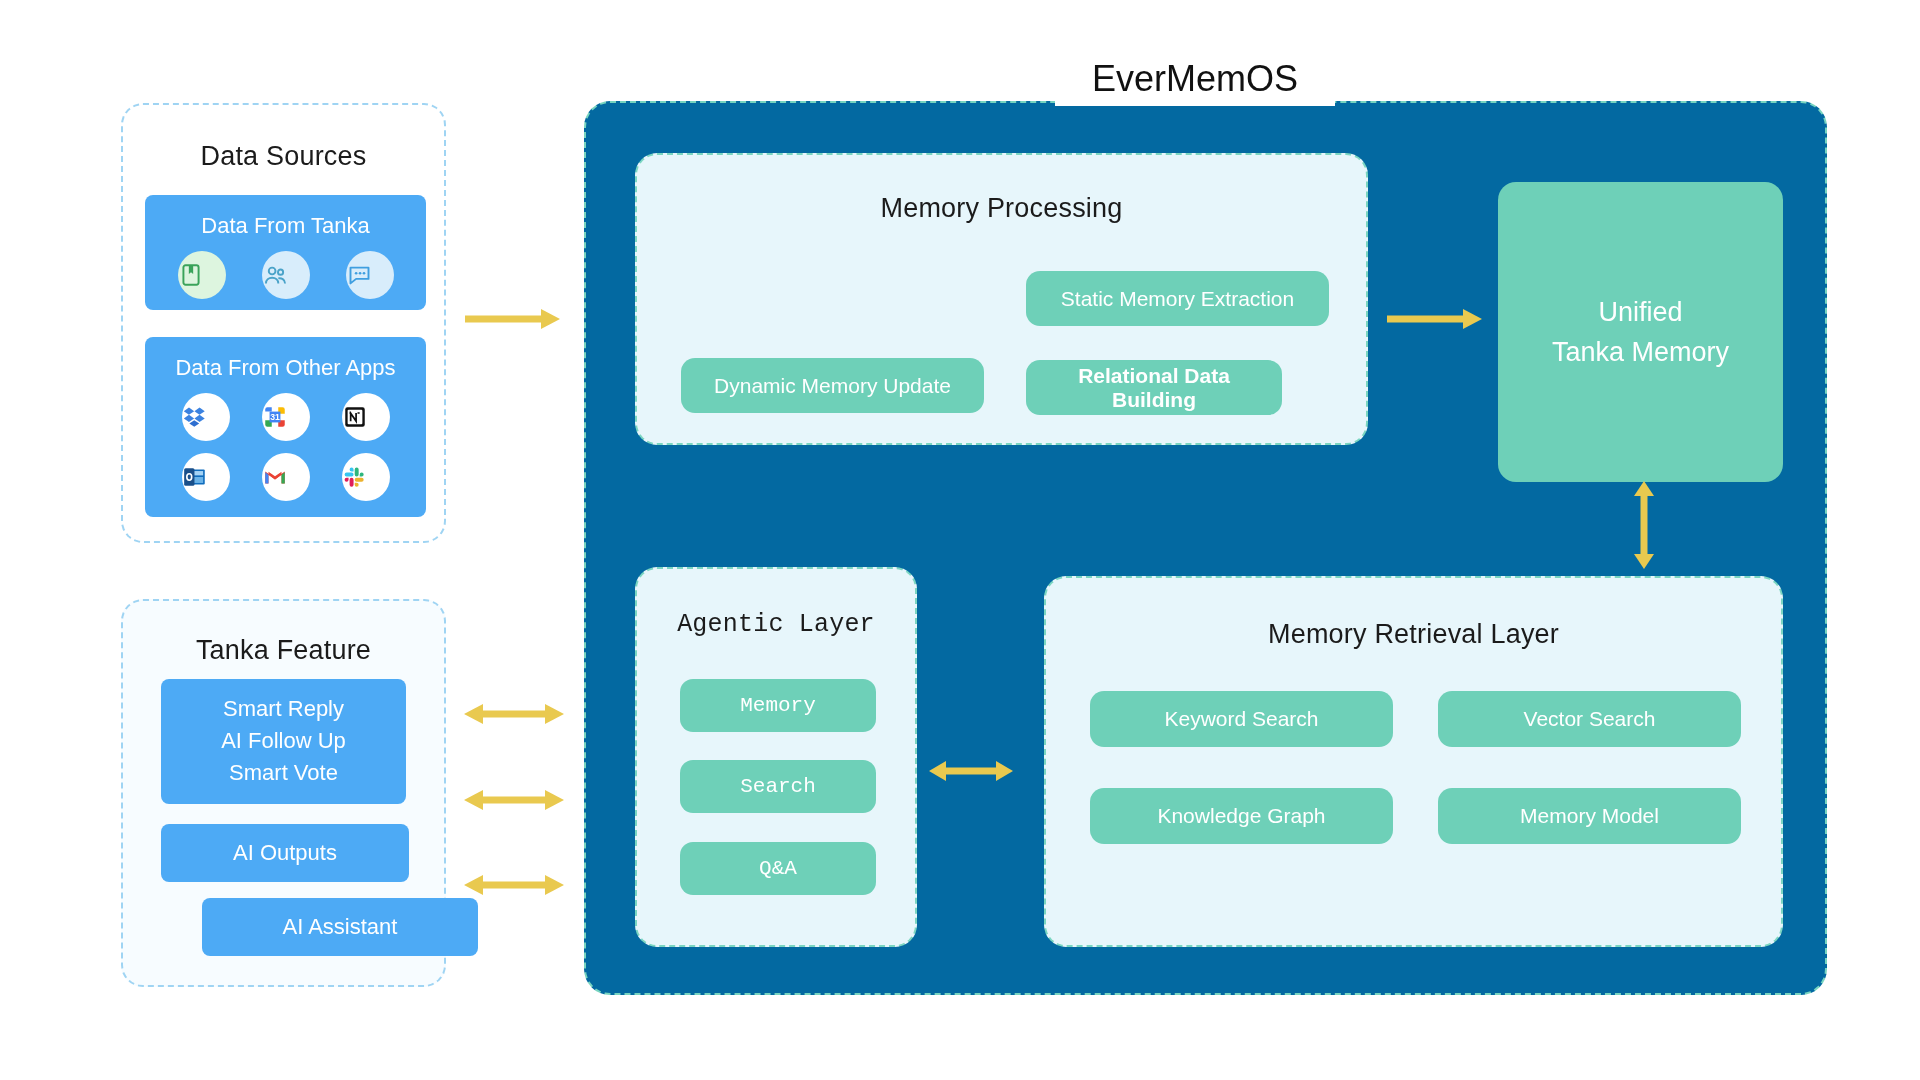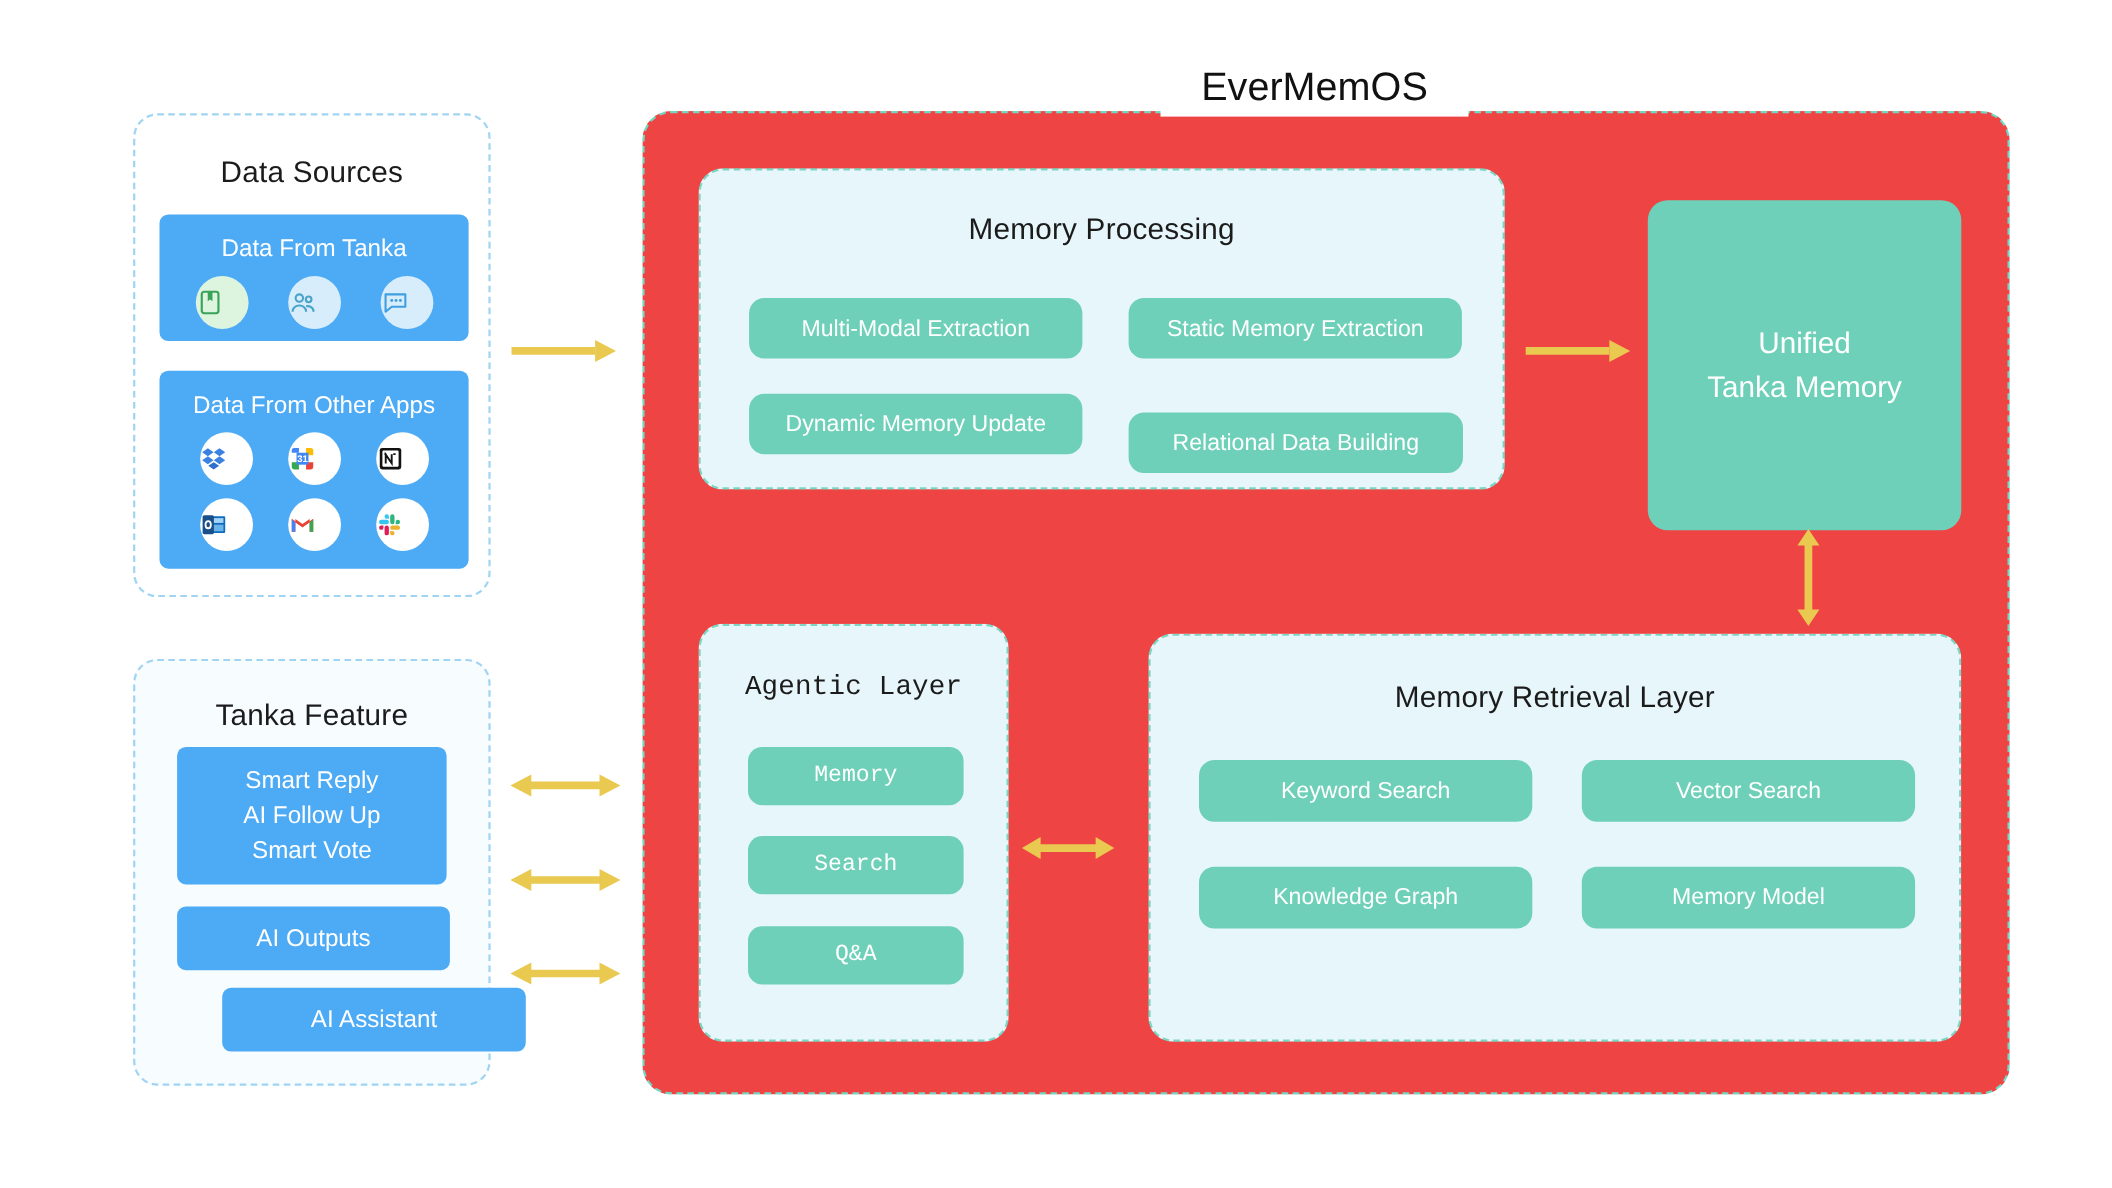--- a/index.html
+++ b/index.html
@@ -15,21 +15,21 @@
   .dashed-blue {
     position: absolute;
     border: 2px dashed #9fd4f3;
     border-radius: 22px;
     background: #f7fcff;
   }
   .dashed-teal {
     position: absolute;
     border: 2px dashed #77d4c0;
     border-radius: 26px;
-    background: #ef4444;
+    background: #0369a1;
   }
   .dashed-teal-inner {
     position: absolute;
     border: 2px dashed #7bd6c2;
     border-radius: 22px;
     background: #e7f6fb;
   }
 
   .panel-title {
     position: absolute;
@@ -252,24 +252,23 @@
     <div class="blue-card" style="left:38px; top:297px; width:276px; height:58px;margin-left:41px;">
       <div class="single">AI Assistant</div>
     </div>
   </div>
 
   <div class="dashed-teal" style="left:584px; top:101px; width:1243px; height:894px;">
 
     <div class="dashed-teal-inner" style="left:49px; top:50px; width:733px; height:292px;">
       <div class="panel-title" style="top:38px;">Memory Processing</div>
 
-      <div class="pill" style="left:44px; top:116px; width:303px; height:55px;">Multi-Modal Extraction</div>
       <div class="pill" style="left:389px; top:116px; width:303px; height:55px;">Static Memory Extraction</div>
       <div class="pill" style="left:44px; top:203px; width:303px; height:55px;">Dynamic Memory Update</div>
-      <div class="pill" style="left:389px; top:220px; width:304px; height:55px;">Relational Data Building</div>
+      <div class="pill" style="left:389px; top:205px; width:256px; height:55px;font-weight:bold;">Relational Data Building</div>
     </div>
 
     <div class="solid-block" style="left:912px; top:79px; width:285px; height:300px;">
       <div>
         <div>Unified</div>
         <div>Tanka Memory</div>
       </div>
     </div>
 
     <div class="dashed-teal-inner" style="left:49px; top:464px; width:282px; height:380px;font-family:Liberation Mono, monospace;">

